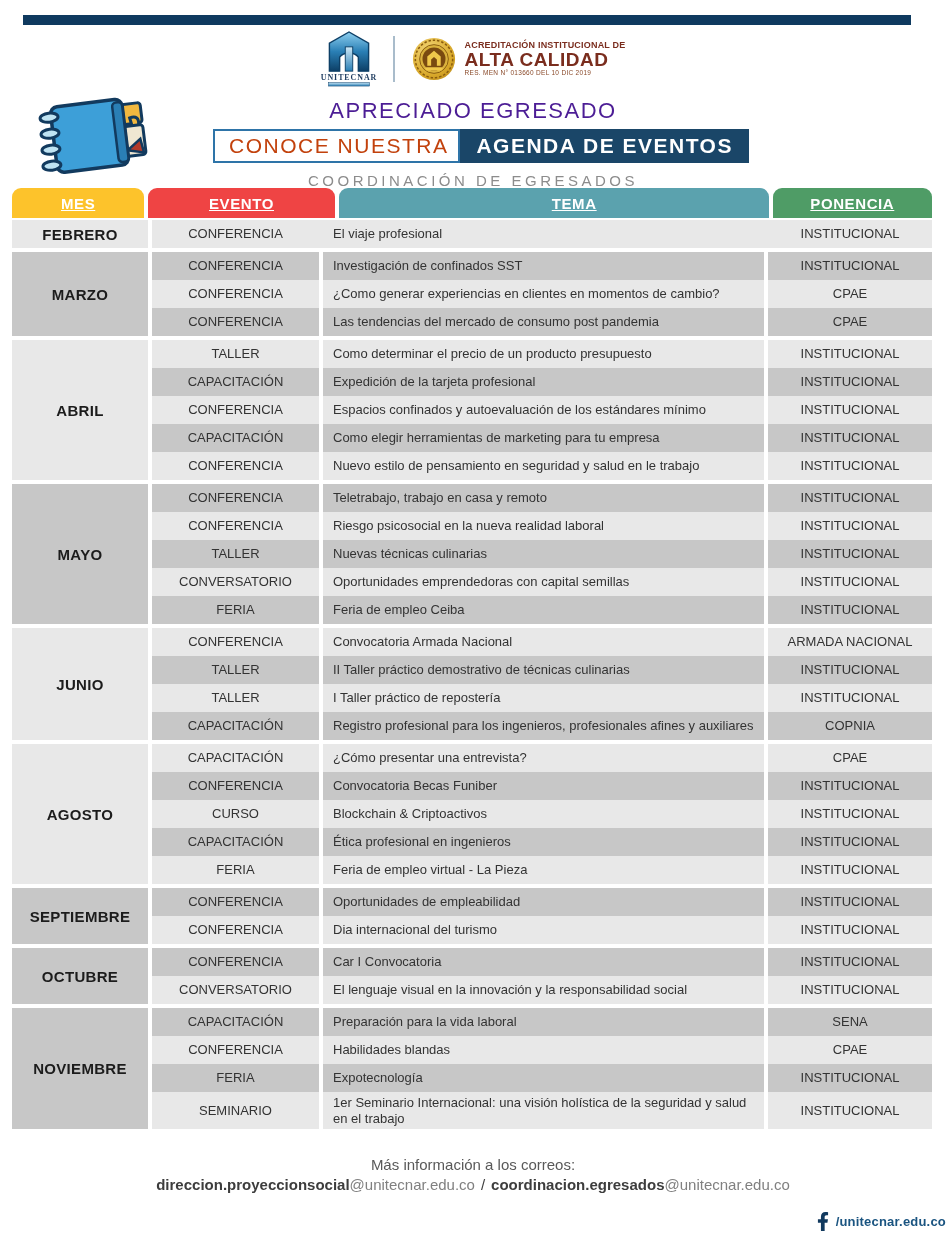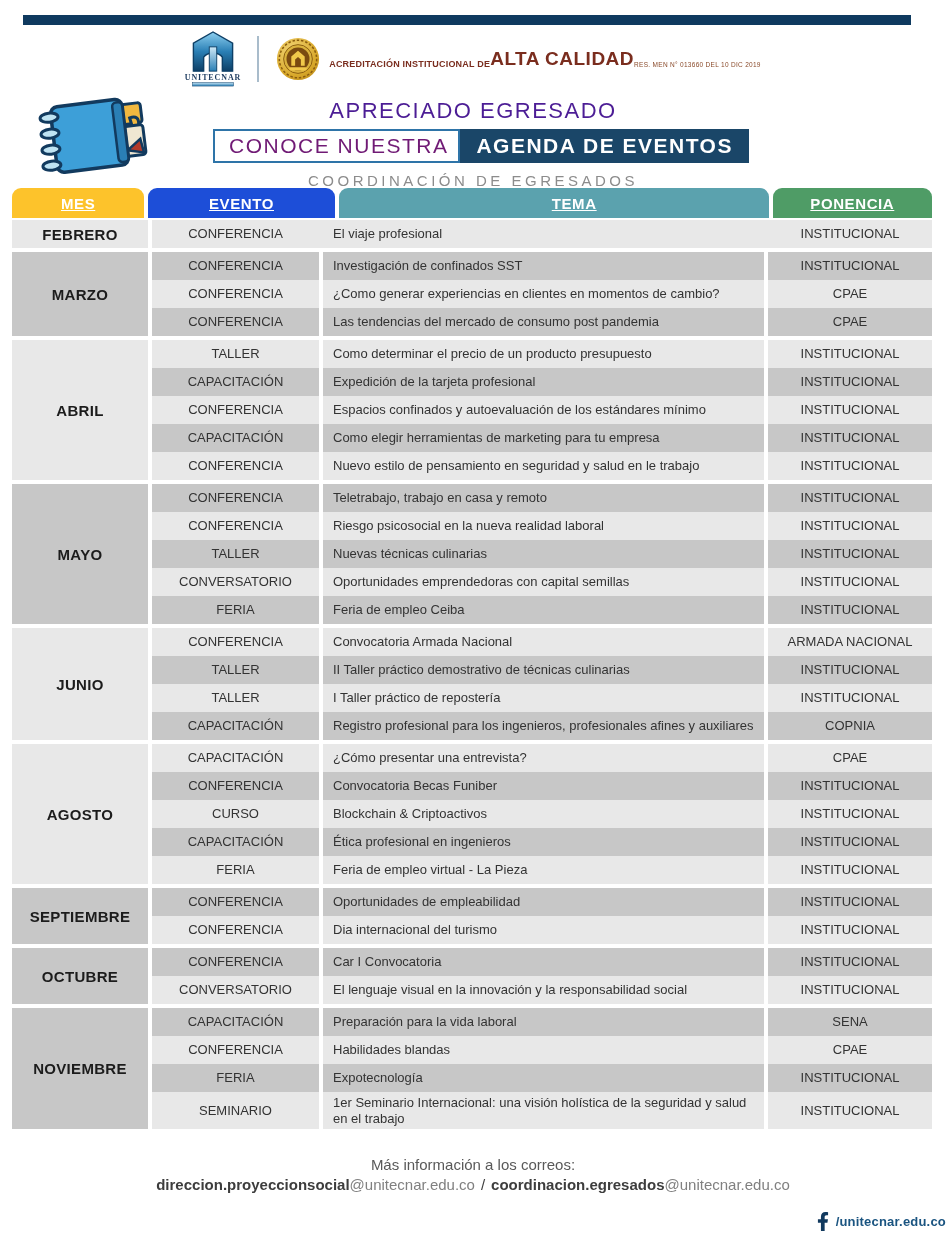--- a/index.html
+++ b/index.html
@@ -6,40 +6,40 @@
   html, body { width: 946px; background: #ffffff; font-family: "Liberation Sans", sans-serif; }
   body { position: relative; height: 1254px; overflow: hidden; }
 
   .top-bar { position: absolute; top: 15px; left: 23px; width: 888px; height: 10px; background: #0f3a5f; }
 
   
   .logo-row { position: absolute; top: 30px; left: 0; width: 100%; display: flex; justify-content: center; align-items: center; gap: 16px; }
   .logo-unitecnar { display: flex; flex-direction: column; align-items: center; }
   .logo-divider { width: 2px; height: 46px; background: #a9bccb; }
   .badge-group { display: flex; align-items: center; gap: 8px; }
-  .accred-text { display: flex; flex-direction: row; line-height: 1.05; color: #7a2d1e; align-items: flex-end; }
+  .accred-text { display: flex; flex-direction: column; line-height: 1.05; color: #7a2d1e; }
   .accred-l1 { font-size: 9px; font-weight: bold; letter-spacing: 0.2px; }
   .accred-l2 { font-size: 19px; font-weight: bold; letter-spacing: 0.5px; }
   .accred-l3 { font-size: 6.5px; color: #8a4a2a; letter-spacing: 0.3px; }
 
   
   .notebook-icon { position: absolute; left: 28px; top: 96px; }
   .title-block { position: absolute; top: 98px; left: 0; width: 100%; text-align: center; }
   .title-greeting { font-size: 22px; color: #4c1d95; letter-spacing: 1.5px; font-weight: normal; }
   .title-line2 { margin-top: 5px; display: flex; justify-content: center; align-items: stretch; }
-  .title-conoce { border: 2px solid #2e74a8; color: #701a75; background: #ffffff; font-size: 21px; letter-spacing: 1.5px; padding: 3px 10px 3px 14px; display: flex; align-items: center; margin-left: 16px; }
+  .title-conoce { border: 2px solid #2e74a8; color: #c2410c; background: #ffffff; font-size: 21px; letter-spacing: 1.5px; padding: 3px 10px 3px 14px; display: flex; align-items: center; margin-left: 16px; }
   .title-agenda { background: #1a4668; color: #ffffff; font-weight: bold; font-size: 21px; letter-spacing: 1.5px; padding: 3px 16px; display: flex; align-items: center; }
   .title-subtitle { margin-top: 9px; font-size: 15px; color: #8c8c8c; letter-spacing: 3.5px; }
 
   
   .agenda-table { position: absolute; top: 188px; left: 12px; width: 920px; }
   .thead { display: flex; margin-bottom: 2px; }
   .th { height: 30px; display: flex; align-items: center; justify-content: center; color: #ffffff; font-weight: bold; font-size: 15px; letter-spacing: 0.6px; border-radius: 9px 9px 0 0; margin-right: 4px; text-decoration: underline; }
   .th.c-mes { width: 136px; background: #fdc32b; }
-  .th.c-evento { width: 192px; background: #1d4ed8; }
+  .th.c-evento { width: 192px; background: #ef4444; }
   .th.c-tema { width: 441px; background: #5ba2ae; padding-left: 41px; }
   .th.c-ponencia { width: 164px; margin-right: 0; background: #4f9c66; }
 
   .section { display: flex; margin-bottom: 4px; }
   .month { width: 136px; margin-right: 4px; display: flex; align-items: center; justify-content: center; font-weight: bold; font-size: 15px; color: #1c1c1c; letter-spacing: 0.3px; }
   .rows { display: flex; flex-direction: column; width: 780px; }
   .row { display: flex; }
   .cell { min-height: 28px; display: flex; align-items: center; font-size: 13px; color: #333333; line-height: 1.2; }
   .cell.evento { width: 167px; margin-right: 4px; justify-content: center; text-align: center; }
   .cell.tema { width: 441px; margin-right: 4px; padding: 3px 10px; }

